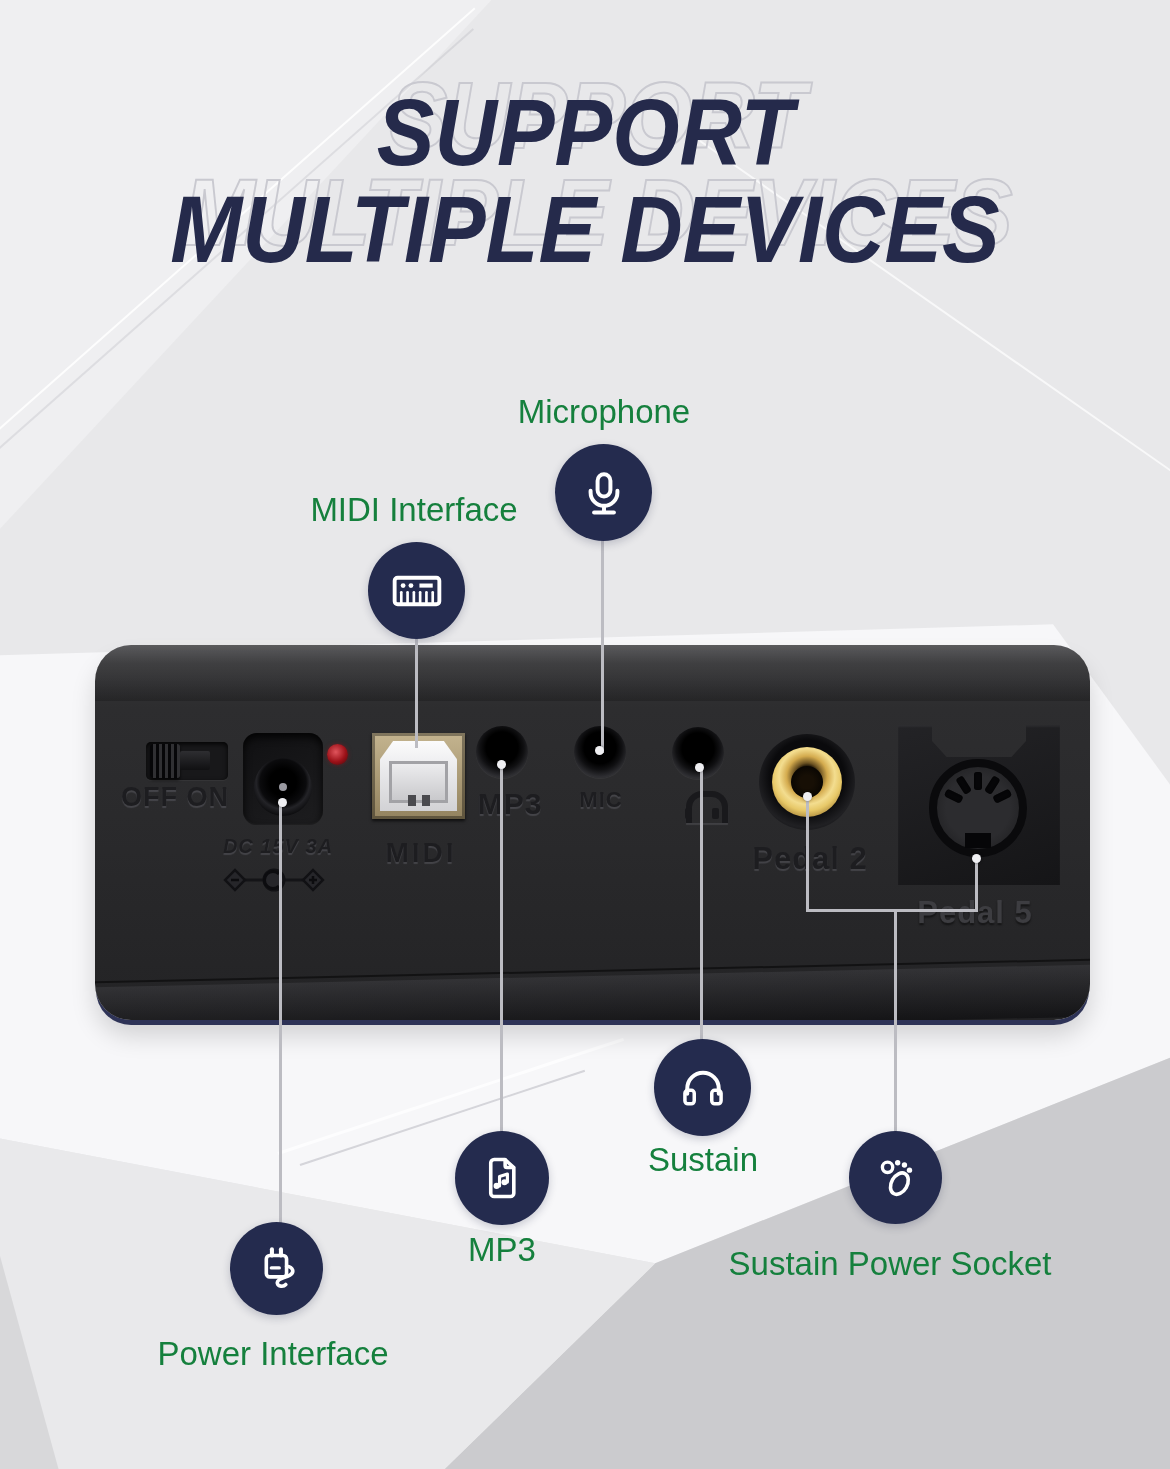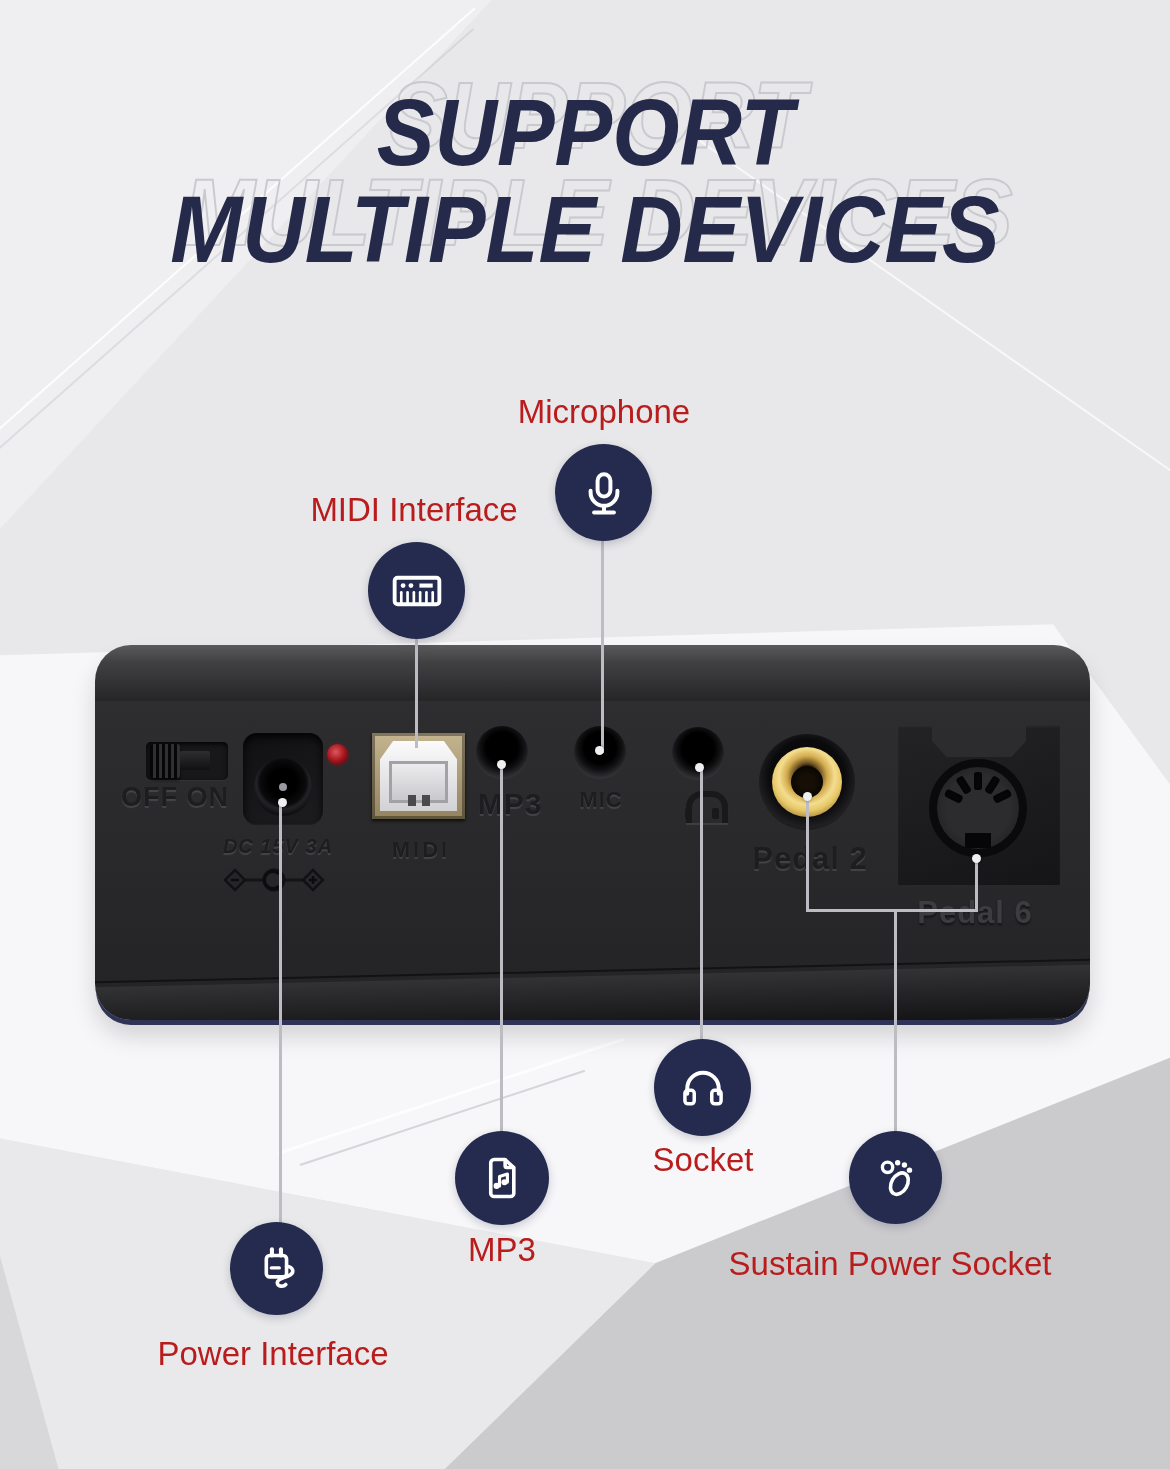--- a/index.html
+++ b/index.html
@@ -32,21 +32,21 @@
   
   .cline{position:absolute;width:3px;background:#bcbcc2;z-index:5;}
   .cline.h{height:3px;}
   .dot{position:absolute;width:9px;height:9px;border-radius:50%;background:#efeff2;
        box-shadow:0 0 3px rgba(0,0,0,0.45);z-index:6;}
 
   
   .bubble{position:absolute;border-radius:50%;background:#242b4e;display:flex;
     align-items:center;justify-content:center;z-index:7;box-shadow:0 3px 8px rgba(30,35,70,0.22);}
   .call-label{position:absolute;text-align:center;font-size:33px;font-weight:500;
-    color:#b91c1c;z-index:7;white-space:nowrap;}
+    color:#15803d;z-index:7;white-space:nowrap;}
   .ic{stroke:#fff;fill:none;stroke-linecap:round;stroke-linejoin:round;}
 
   
   .panel{position:absolute;left:95px;top:645px;width:995px;height:375px;border-radius:36px;
     overflow:hidden;z-index:2;
     background:linear-gradient(180deg,#47474a 0,#343436 18px,#2d2d2f 64px,#29292b 55%,#232325 100%);
     box-shadow:0 6px 0 -1px #2e3357,0 16px 24px rgba(0,0,0,0.15);}
   .panel-top-sheen{position:absolute;left:0;right:0;top:0;height:56px;
     background:linear-gradient(180deg,rgba(255,255,255,0.10),rgba(255,255,255,0.02) 60%,rgba(0,0,0,0.20));}
   .panel-crease{position:absolute;left:-10px;right:-10px;bottom:48px;height:2px;
@@ -173,21 +173,21 @@
 
   <div class="abs led"></div>
 
   <div class="abs usb-bezel">
     <div class="usb-body">
       <div class="usb-slot"></div>
       <div class="usb-pin" style="left:28px;"></div>
       <div class="usb-pin" style="left:42px;"></div>
     </div>
   </div>
-  <div class="emb" style="left:256px;top:192px;width:140px;font-size:22px;letter-spacing:3px;">MIDI</div>
+  <div class="emb" style="left:256px;top:192px;width:140px;font-size:28px;letter-spacing:3px;">MIDI</div>
 
   <div class="mjack" style="left:381px;top:81px;"></div>
   <div class="mjack" style="left:479px;top:81px;"></div>
   <div class="mjack" style="left:577px;top:82px;"></div>
   <div class="emb" style="left:345px;top:142px;width:140px;font-size:30px;">MP3</div>
   <div class="emb" style="left:436px;top:142px;width:140px;font-size:22px;">MIC</div>
   <div class="abs hp-sym">
     <div class="hp-arc"></div>
     <div class="hp-foot" style="left:1px;"></div>
     <div class="hp-foot" style="right:1px;"></div>
@@ -201,21 +201,21 @@
   <div class="abs p2-plate">
     <div class="din">
       <div class="din-pin" style="transform:rotate(-64deg) translateY(-27px);"></div>
       <div class="din-pin" style="transform:rotate(-32deg) translateY(-27px);"></div>
       <div class="din-pin" style="transform:rotate(0deg) translateY(-27px);"></div>
       <div class="din-pin" style="transform:rotate(32deg) translateY(-27px);"></div>
       <div class="din-pin" style="transform:rotate(64deg) translateY(-27px);"></div>
       <div class="din-key"></div>
     </div>
   </div>
-  <div class="emb light" style="left:810px;top:250px;width:140px;font-size:31px;">Pedal 6</div>
+  <div class="emb light" style="left:810px;top:250px;width:140px;font-size:31px;">Pedal 5</div>
 </div>
 
 <div class="cline" style="left:601px;top:540px;height:213px;"></div>
 <div class="cline" style="left:415px;top:638px;height:110px;"></div>
 <div class="cline" style="left:500px;top:766px;height:367px;"></div>
 <div class="cline" style="left:700px;top:768px;height:272px;"></div>
 <div class="cline" style="left:279px;top:800px;height:423px;"></div>
 <div class="cline" style="left:806px;top:797px;height:115px;"></div>
 <div class="cline" style="left:975px;top:858px;height:54px;"></div>
 <div class="cline h" style="left:806px;top:909px;width:172px;"></div>
@@ -283,15 +283,15 @@
     <circle cx="25.5" cy="10.5" r="2.4" fill="#fff" stroke="none"></circle>
     <circle cx="31.5" cy="12.5" r="2.4" fill="#fff" stroke="none"></circle>
     <circle cx="36" cy="17" r="2.4" fill="#fff" stroke="none"></circle>
     <ellipse cx="27" cy="29" rx="7" ry="10.2" transform="rotate(30 27 29)"></ellipse>
   </svg>
 </div>
 
 <div class="call-label" style="left:404px;top:393px;width:400px;">Microphone</div>
 <div class="call-label" style="left:214px;top:491px;width:400px;">MIDI Interface</div>
 <div class="call-label" style="left:402px;top:1231px;width:200px;">MP3</div>
-<div class="call-label" style="left:553px;top:1141px;width:300px;">Socket</div>
+<div class="call-label" style="left:553px;top:1141px;width:300px;">Sustain</div>
 <div class="call-label" style="left:73px;top:1335px;width:400px;">Power Interface</div>
 <div class="call-label" style="left:690px;top:1245px;width:400px;">Sustain Power Socket</div>
 
 </body></html>

